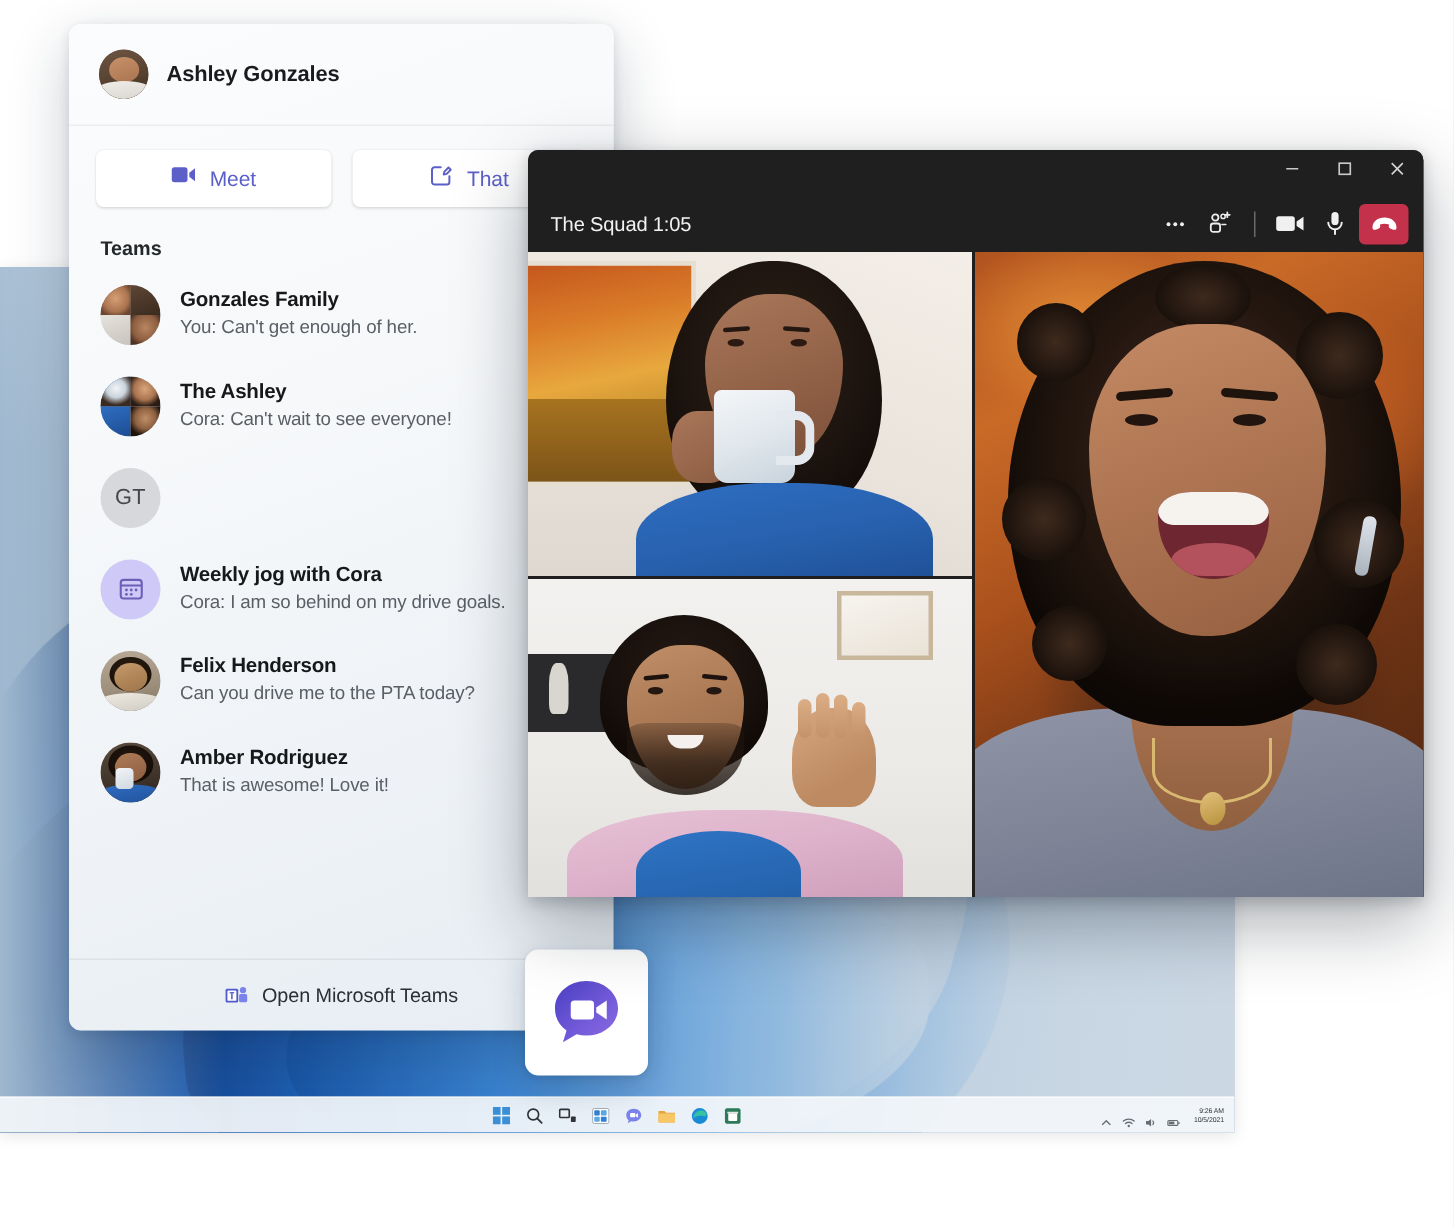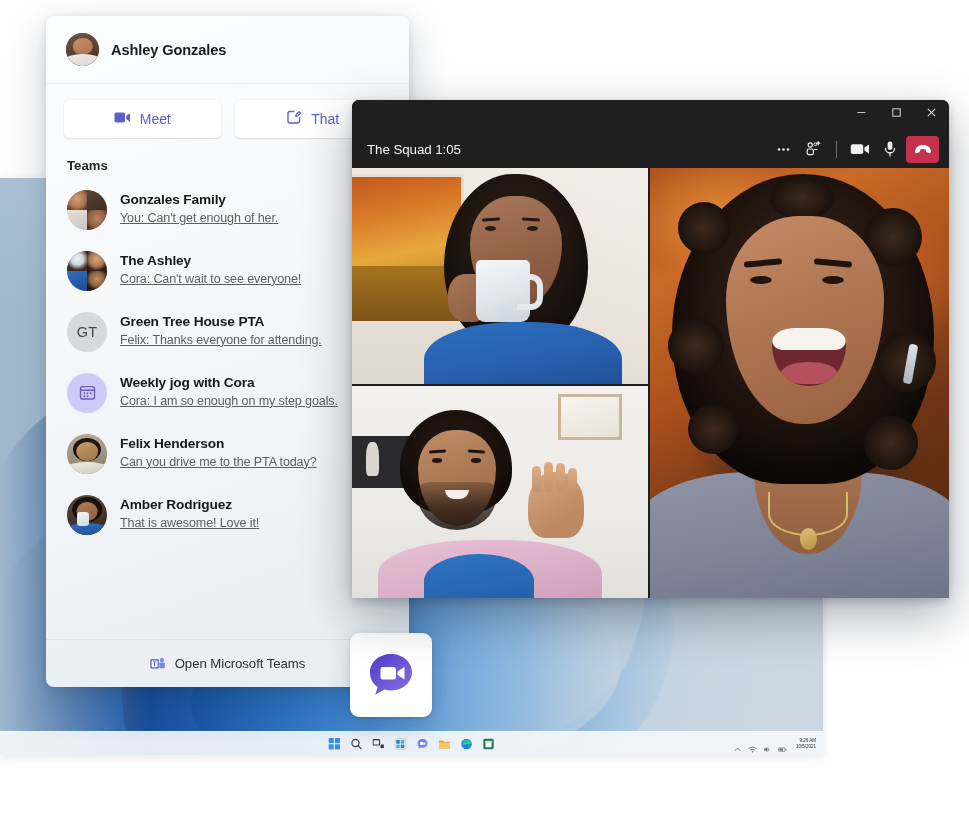--- a/index.html
+++ b/index.html
@@ -202,21 +202,21 @@
     display: flex; align-items: center; justify-content: center;
   }
   .chat-txt { min-width: 0; }
   .chat-title {
     font-size: 13.7px; color: #16181a; font-weight: bold;
     letter-spacing: -0.15px; line-height: 1.34;
     white-space: nowrap;
   }
   .chat-prev {
     font-size: 12.5px; color: #5a5f66; line-height: 1.42;
-    letter-spacing: -0.1px; white-space: nowrap; text-decoration: underline;
+    letter-spacing: -0.1px; white-space: nowrap;
   }
 
   .fly-footer {
     position: absolute; left: 0; bottom: 0;
     width: 100%; height: 48px;
     border-top: 1px solid rgba(0,0,0,0.06);
     display: flex; align-items: center; justify-content: center;
     gap: 10px;
     cursor: pointer;
   }
@@ -629,41 +629,37 @@
         </div>
         <div class="chat-txt">
           <div class="chat-title">The Ashley</div>
           <div class="chat-prev">Cora: Can't wait to see everyone!</div>
         </div>
       </div>
 
 
       <div class="chat-row">
         <div class="chat-av initials">GT</div>
-        <div class="chat-txt">
-          <div class="chat-title">Green Tree House PTA</div>
-          <div class="chat-prev">Felix: Thanks everyone for attending.</div>
-        </div>
       </div>
 
       <div class="chat-row">
         <div class="chat-av calendar">
           <svg width="19" height="19" viewBox="0 0 19 19">
             <rect x="2.5" y="3.6" width="14" height="12.4" rx="2" fill="none" stroke="#6b5fb8" stroke-width="1.4"></rect>
             <line x1="2.5" y1="7.3" x2="16.5" y2="7.3" stroke="#6b5fb8" stroke-width="1.4"></line>
             <circle cx="6.3" cy="10.3" r="0.95" fill="#6b5fb8"></circle>
             <circle cx="9.5" cy="10.3" r="0.95" fill="#6b5fb8"></circle>
             <circle cx="12.7" cy="10.3" r="0.95" fill="#6b5fb8"></circle>
             <circle cx="6.3" cy="13.2" r="0.95" fill="#6b5fb8"></circle>
             <circle cx="9.5" cy="13.2" r="0.95" fill="#6b5fb8"></circle>
           </svg>
         </div>
         <div class="chat-txt">
           <div class="chat-title">Weekly jog with Cora</div>
-          <div class="chat-prev">Cora: I am so enough on my step goals.</div>
+          <div class="chat-prev">Cora: I am so behind on my drive goals.</div>
         </div>
       </div>
 
       <div class="chat-row">
         <div class="chat-av">
           <div class="av-img" style="background:linear-gradient(170deg,#b8aa96 0%,#9d8f7b 60%,#7e7262 100%);"></div>
           <div class="p-head" style="top:10%;width:70%;height:58%;background:radial-gradient(58% 55% at 50% 34%,#2a1d12 0%,#1b120a 100%);"></div>
           <div class="p-head" style="top:20%;width:54%;height:48%;background:linear-gradient(160deg,#c59a6b,#9d7449);"></div>
           <div class="p-body" style="width:104%;height:28%;background:linear-gradient(170deg,#efece5,#cfcac0);"></div>
         </div>

